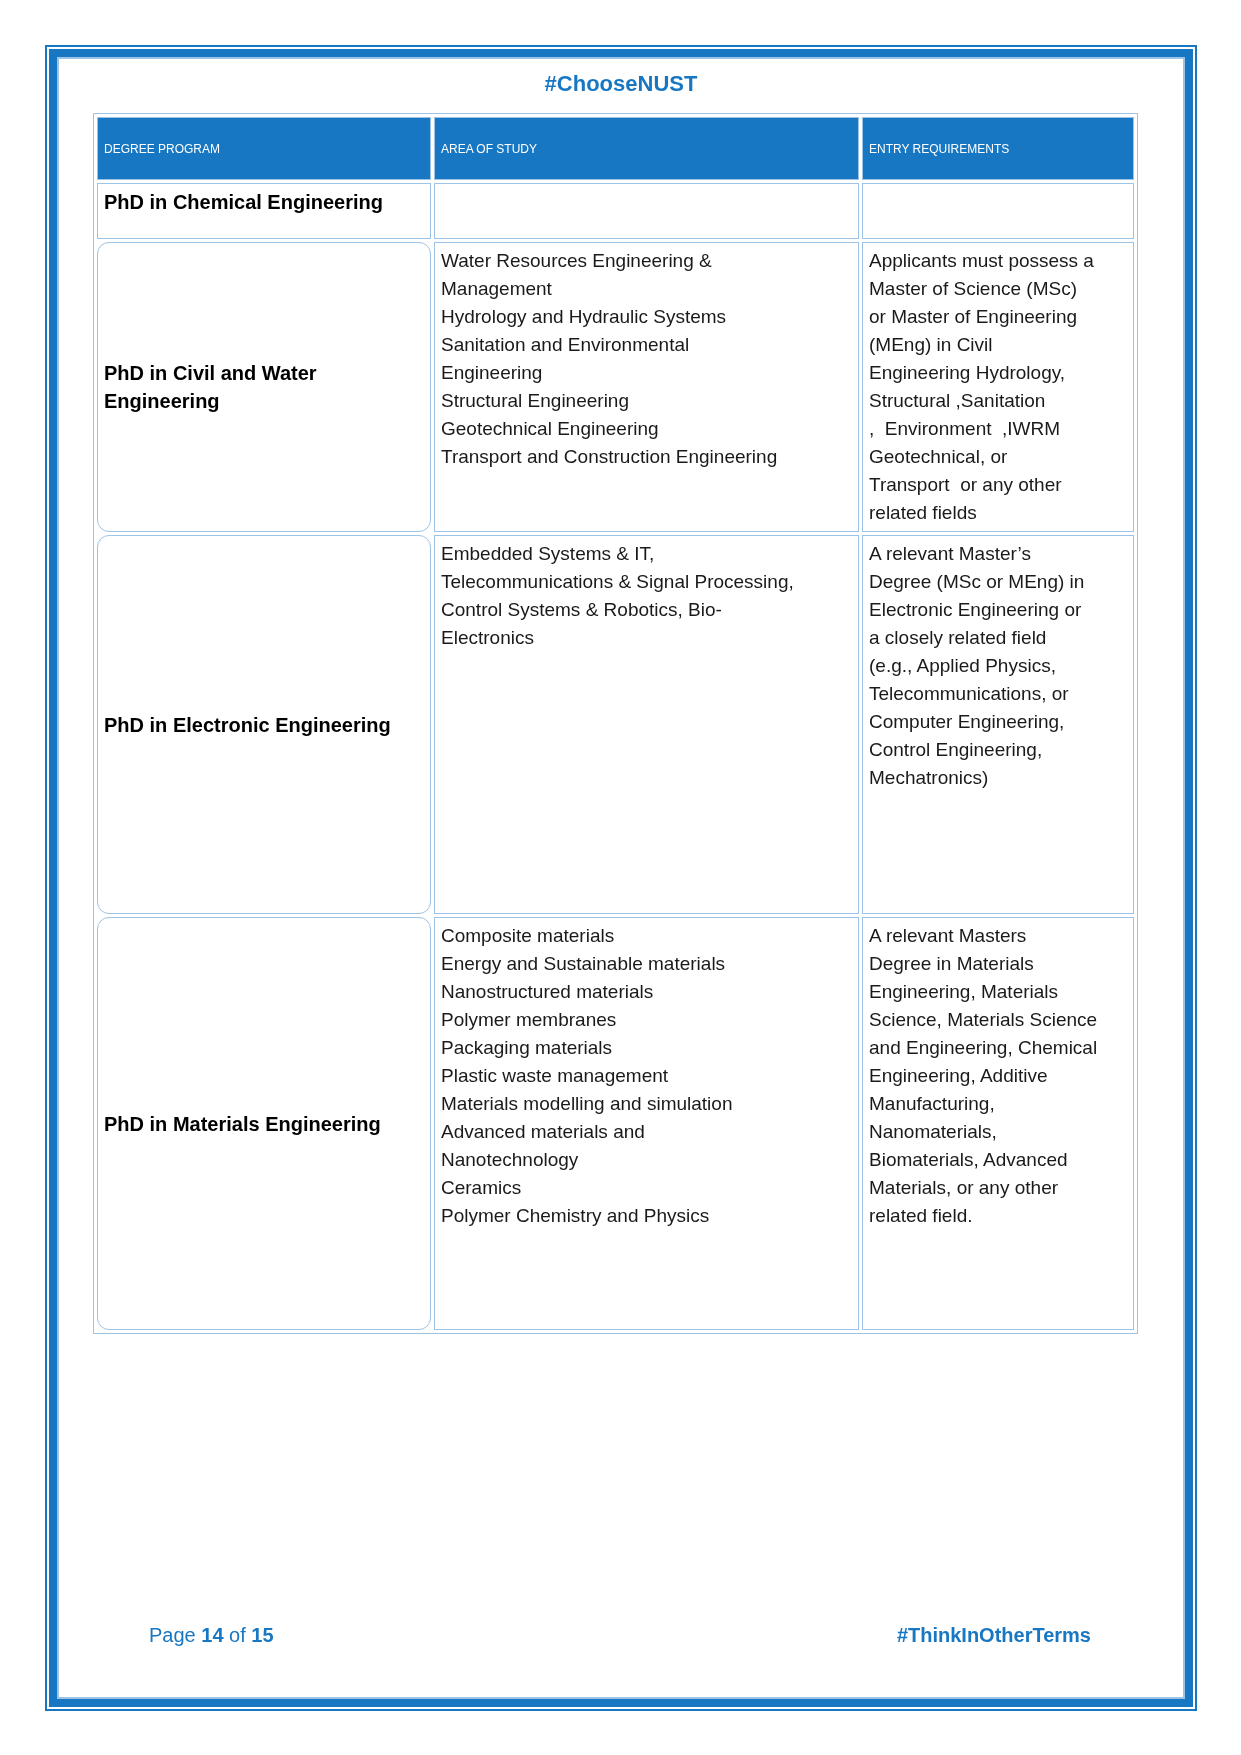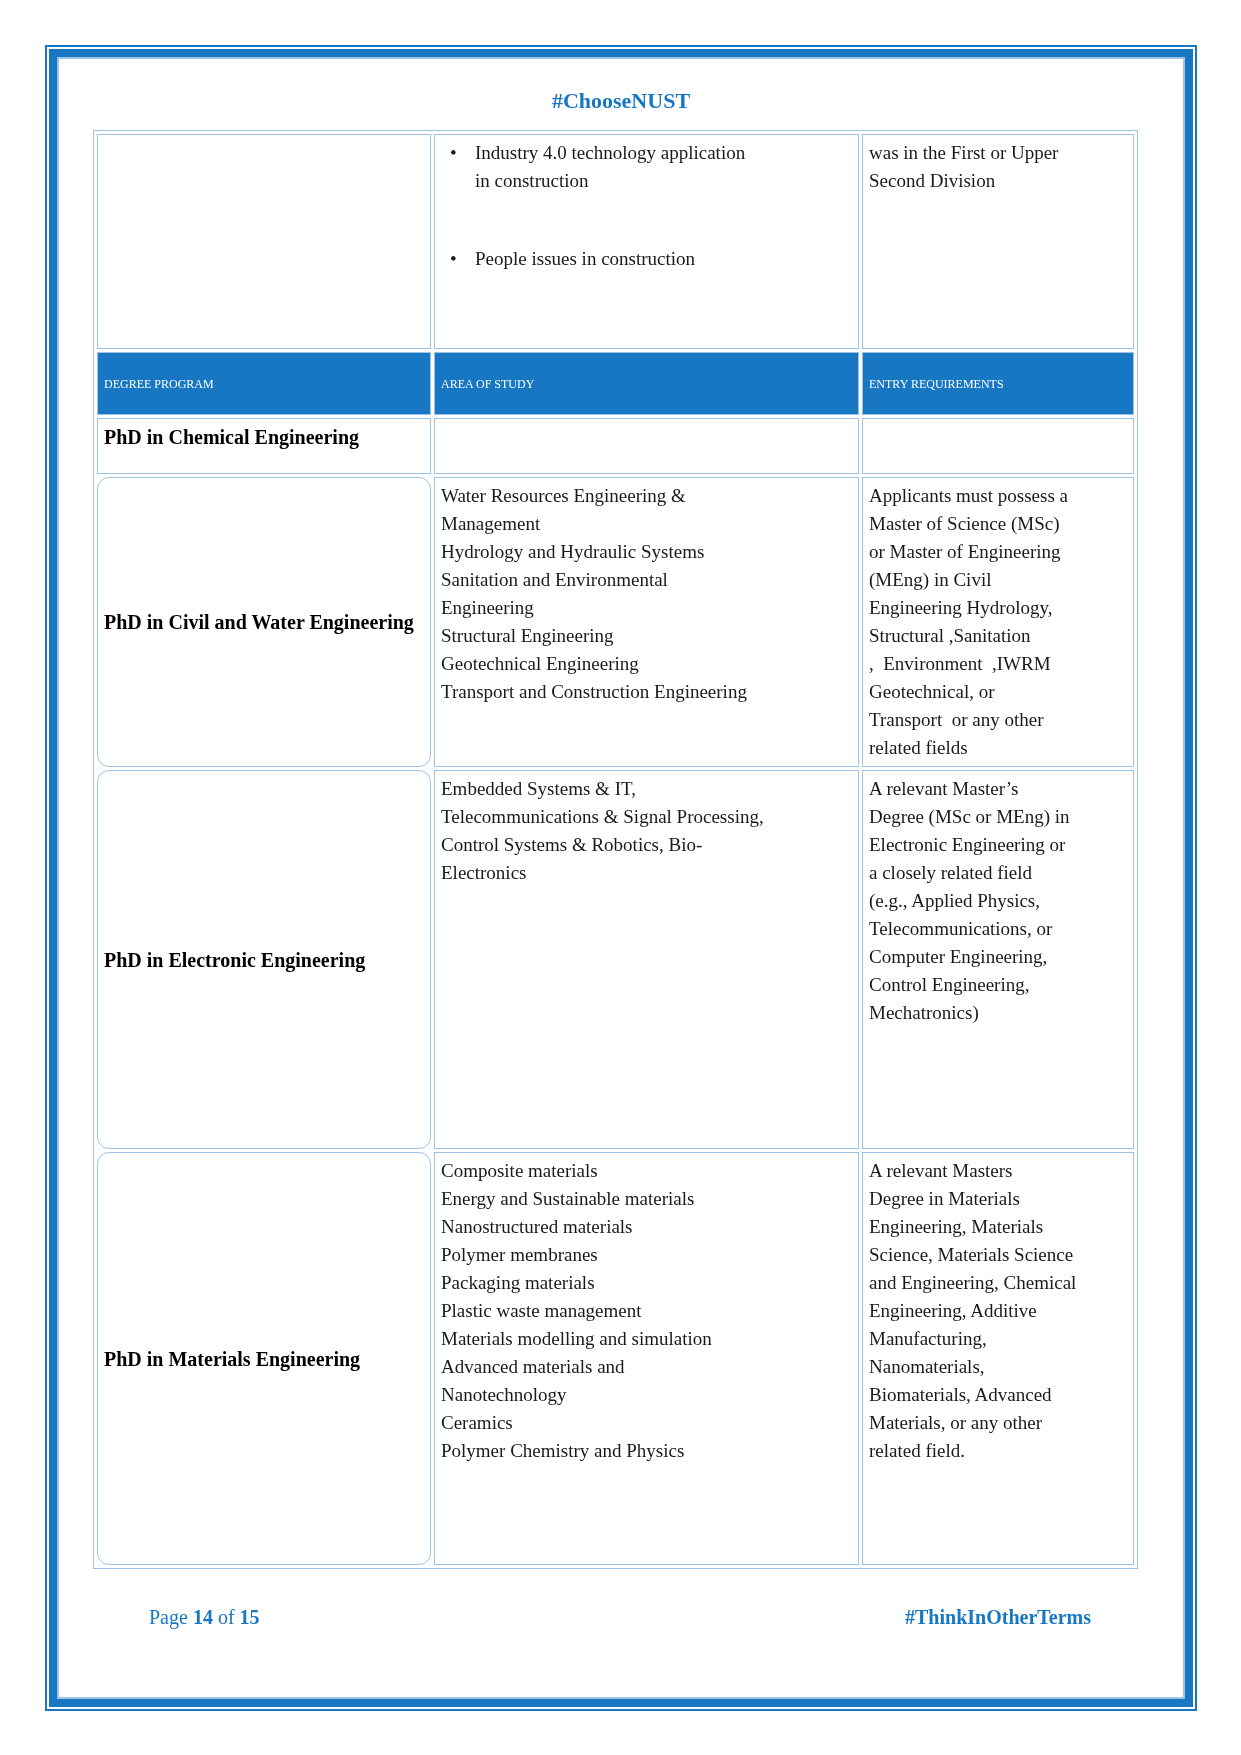--- a/index.html
+++ b/index.html
@@ -9,21 +9,21 @@
   }
   *{box-sizing:border-box;margin:0;padding:0;}
   body{
     width:1241px;height:1755px;background:#ffffff;
     font-family:"Liberation Sans", sans-serif;color:var(--text);
     position:relative;overflow:hidden;
   }
   .frame-outer{position:absolute;left:45px;top:45px;right:44px;bottom:44px;border:2px solid var(--brand);}
   .frame-thick{position:absolute;inset:2px;border:8px solid var(--brand);}
   .frame-inner{position:absolute;inset:0;border:2px solid var(--lightblue);}
-  .content{position:absolute;inset:0;padding-top:27px;font-family:Liberation Serif, serif;}
+  .content{position:absolute;inset:0;padding-top:10px;}
   .page-title{
     text-align:center;font-size:22px;font-weight:bold;color:var(--brand);
     height:30px;line-height:30px;
   }
   table.programs{
     border-collapse:separate;border-spacing:3px;
     margin:14px 0 0 34px;width:1041px;
     border:1px solid var(--lightblue);
     table-layout:fixed;
   }
@@ -48,21 +48,21 @@
   tr.row-civil td{height:250px;}
   tr.row-electronic td{height:379px;margin-top:46px;}
   tr.row-materials td{height:413px;}
   tr.row-industrial td{height:88px;}
   .bullet-item{display:flex;white-space:normal;}
   .bullet-item .btxt{white-space:pre-wrap;flex:1;}
   .bullet{width:34px;padding-left:9px;flex:none;}
   .bullet::before{content:"\2022";}
   .bullet-gap{height:50px;}
   .footer{
-    position:absolute;left:0;right:0;bottom:66px;
+    position:absolute;left:0;right:0;bottom:48px;
     display:flex;justify-content:space-between;
     padding:0 92px 0 90px;
     font-size:20px;color:var(--brand);line-height:28px;
   }
   .footer .bold{font-weight:bold;}
   .hashtag{font-weight:bold;}
 </style>
 </head>
 <body>
 
@@ -74,37 +74,20 @@
         <div class="page-title">#ChooseNUST</div>
 
         <table class="programs">
           <colgroup>
               <col class="c1">
               <col class="c2">
               <col class="c3">
             </colgroup>
 
           <tbody>
-              <tr class="row-cont">
-            <td></td>
-            <td style="white-space:normal;">
-              <div class="bullet-item">
-                <span class="bullet"></span>
-                <div class="btxt">Industry 4.0 technology application
-in construction</div>
-              </div>
-              <div class="bullet-gap"></div>
-              <div class="bullet-item">
-                <span class="bullet"></span>
-                <div class="btxt">People issues in construction</div>
-              </div>
-            </td>
-            <td>was in the First or Upper
-Second Division</td>
-          </tr>
 
           <tr class="row-header">
             <td>DEGREE PROGRAM</td>
             <td>AREA OF STUDY</td>
             <td>ENTRY REQUIREMENTS</td>
           </tr>
 
           <tr class="row-chemical">
             <td class="degree">PhD in Chemical Engineering</td>
             <td></td>

